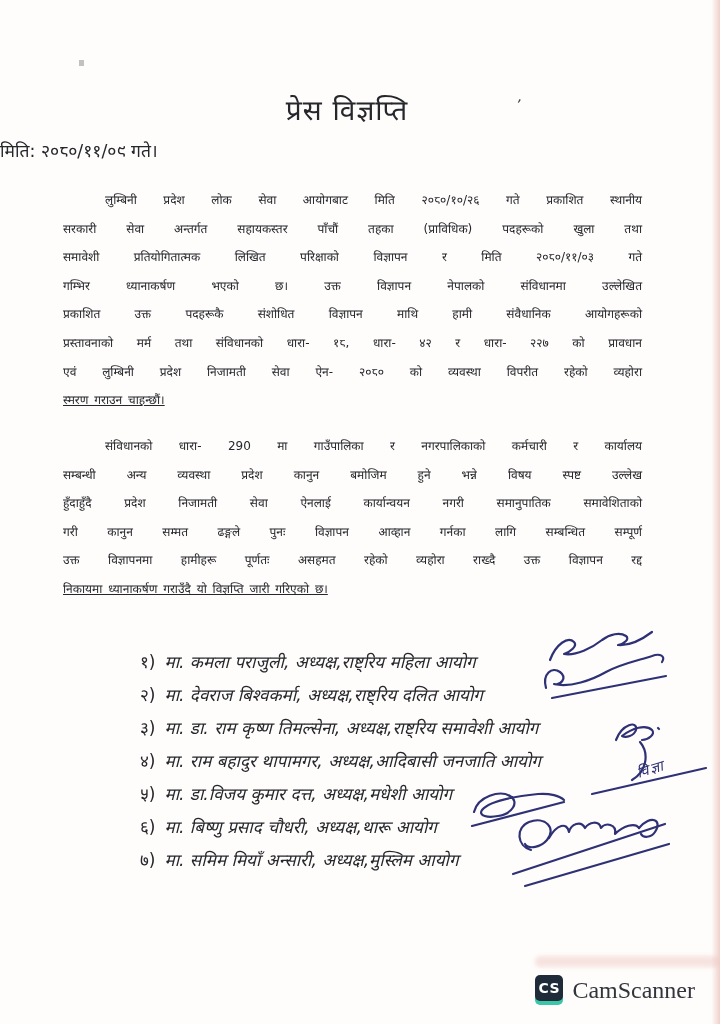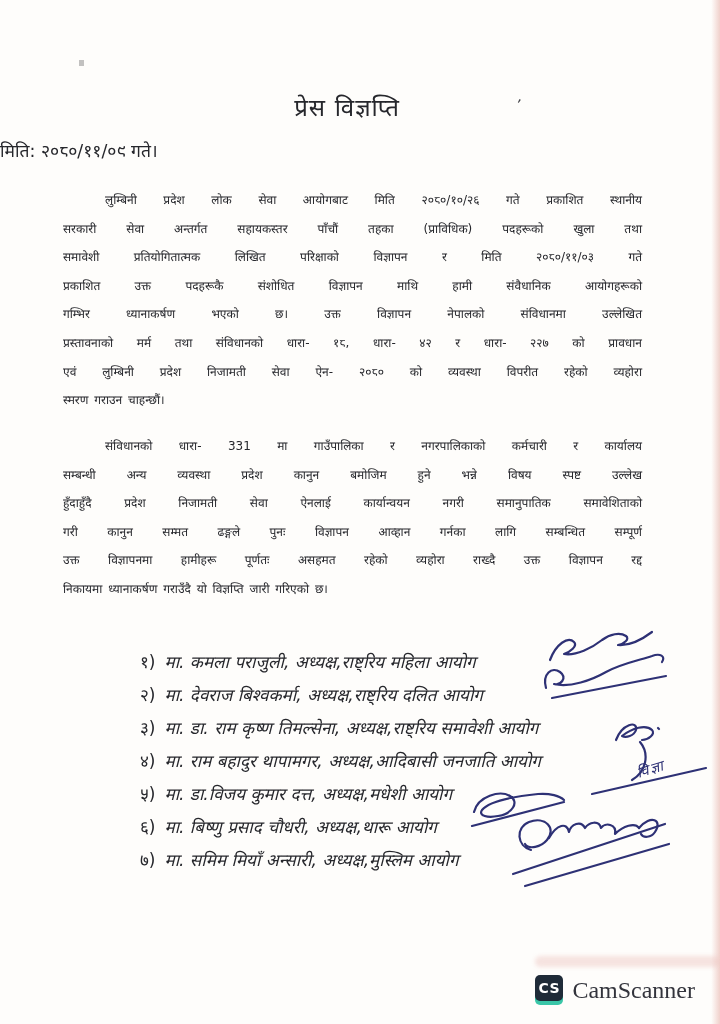--- a/index.html
+++ b/index.html
@@ -23,37 +23,37 @@
     background:rgba(238,196,190,0.45); border-radius:6px; filter:blur(2px);
     pointer-events:none;
   }
   .speck { position:absolute; left:79px; top:60px; width:5px; height:6px; background:#9a9a9a; opacity:.6; }
   .tickmark { position:absolute; left:516px; top:96px; color:#44454a; font-size:15px; transform:rotate(12deg); }
 
   .doc-title {
     position:absolute; top:90px; left:0; width:720px;
     padding-right:26px;
     text-align:center;
-    font-size:24px; letter-spacing:1px; color:#26272c;
+    font-size:28px; letter-spacing:1px; color:#26272c;
   }
   .doc-date {
     position:absolute; top:138px; left:0; right:74px;
     text-align:left; font-size:17.5px; color:#26272c;
   }
 
   .para { position:absolute; left:63px; width:579px; }
   .para-1 { top:186px; }
   .para-2 { top:432px; }
   .doc-line {
     font-size:12px; line-height:28.6px;
     text-align:justify; text-align-last:justify;
     word-spacing:2px; color:#26272c;
   }
   .doc-line.indent { padding-left:42px; }
-  .doc-line.para-end { text-align-last:left; }
+  .doc-line.para-end { text-align-last:left;text-decoration:underline; }
 
   .sig-list { position:absolute; left:140px; top:646px; width:470px; }
   .sig-row { display:flex; gap:9px; font-size:17px; line-height:33px; color:#26272c; }
   .sig-row .num { flex:0 0 auto; }
   .sig-row .txt { flex:1 1 auto;font-style:italic; }
 
   .signature { position:absolute; pointer-events:none; }
   .signature svg path, .signature svg line { fill:none; stroke:#2e3175; stroke-width:2.2; stroke-linecap:round; stroke-linejoin:round; }
   .sig-note {
     position:absolute; left:636px; top:758px;
@@ -85,29 +85,29 @@
   <div class="speck"></div>
   <div class="tickmark">’</div>
 
   <div class="doc-title">प्रेस विज्ञप्ति</div>
   <div class="doc-date">मिति: २०८०/११/०९ गते।</div>
 
   <div class="para para-1">
     <div class="doc-line indent">लुम्बिनी प्रदेश लोक सेवा आयोगबाट मिति २०८०/१०/२६ गते प्रकाशित स्थानीय</div>
     <div class="doc-line">सरकारी सेवा अन्तर्गत सहायकस्तर पाँचौं तहका (प्राविधिक) पदहरूको खुला तथा</div>
     <div class="doc-line">समावेशी प्रतियोगितात्मक लिखित परिक्षाको विज्ञापन र मिति २०८०/११/०३ गते</div>
+    <div class="doc-line">गम्भिर ध्यानाकर्षण भएको छ। उक्त विज्ञापन नेपालको संविधानमा उल्लेखित</div>
     <div class="doc-line">प्रकाशित उक्त पदहरूकै संशोधित विज्ञापन माथि हामी संवैधानिक आयोगहरूको</div>
-    <div class="doc-line">गम्भिर ध्यानाकर्षण भएको छ। उक्त विज्ञापन नेपालको संविधानमा उल्लेखित</div>
     <div class="doc-line">प्रस्तावनाको मर्म तथा संविधानको धारा- १८, धारा- ४२ र धारा- २२७ को प्रावधान</div>
     <div class="doc-line">एवं लुम्बिनी प्रदेश निजामती सेवा ऐन- २०८० को व्यवस्था विपरीत रहेको व्यहोरा</div>
     <div class="doc-line para-end">स्मरण गराउन चाहन्छौं।</div>
   </div>
 
   <div class="para para-2">
-    <div class="doc-line indent">संविधानको धारा- 331 मा गाउँपालिका र नगरपालिकाको कर्मचारी र कार्यालय</div>
+    <div class="doc-line indent">संविधानको धारा- 290 मा गाउँपालिका र नगरपालिकाको कर्मचारी र कार्यालय</div>
     <div class="doc-line">सम्बन्धी अन्य व्यवस्था प्रदेश कानुन बमोजिम हुने भन्ने विषय स्पष्ट उल्लेख</div>
     <div class="doc-line">हुँदाहुँदै प्रदेश निजामती सेवा ऐनलाई कार्यान्वयन नगरी समानुपातिक समावेशिताको</div>
     <div class="doc-line">गरी कानुन सम्मत ढङ्गले पुनः विज्ञापन आव्हान गर्नका लागि सम्बन्धित सम्पूर्ण</div>
     <div class="doc-line">उक्त विज्ञापनमा हामीहरू पूर्णतः असहमत रहेको व्यहोरा राख्दै उक्त विज्ञापन रद्द</div>
     <div class="doc-line para-end">निकायमा ध्यानाकर्षण गराउँदै यो विज्ञप्ति जारी गरिएको छ।</div>
   </div>
 
   <div class="sig-list">
     <div class="sig-row">
       <span class="num">१)</span>

